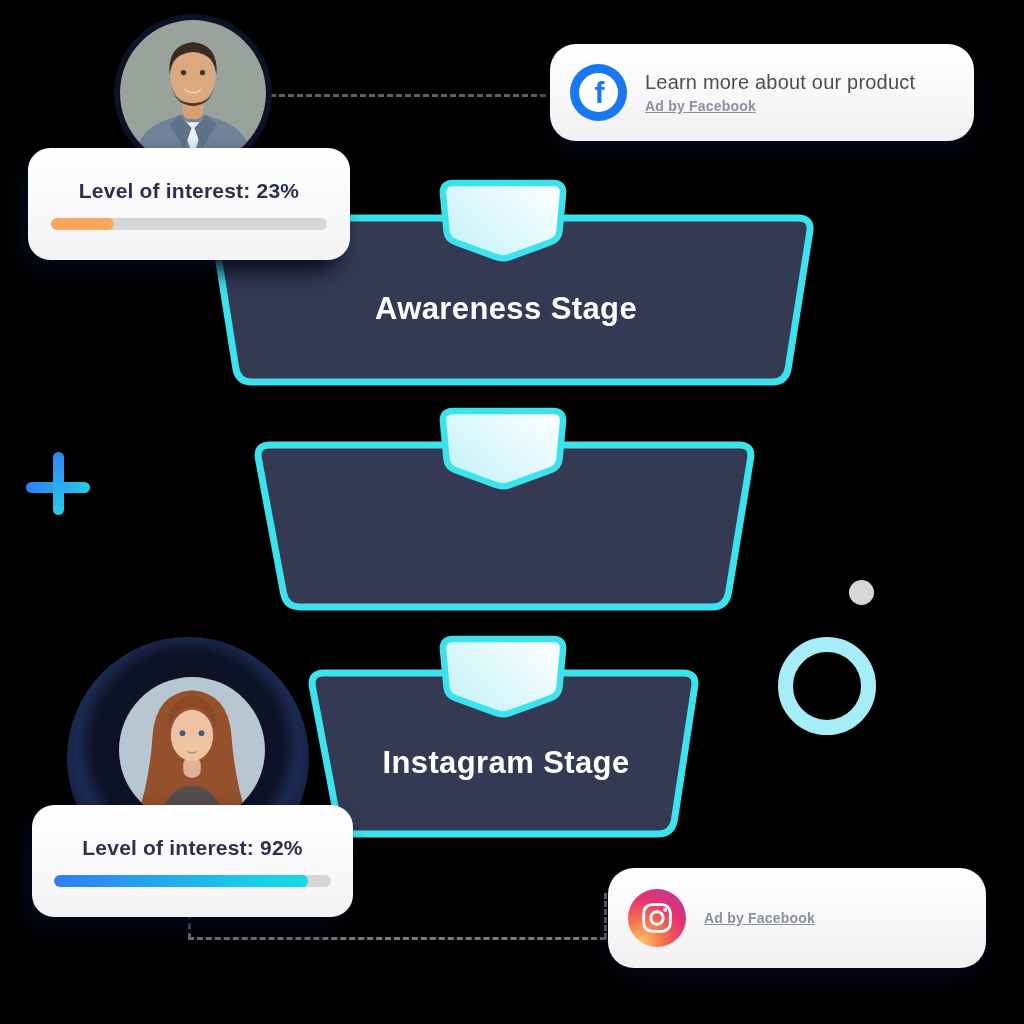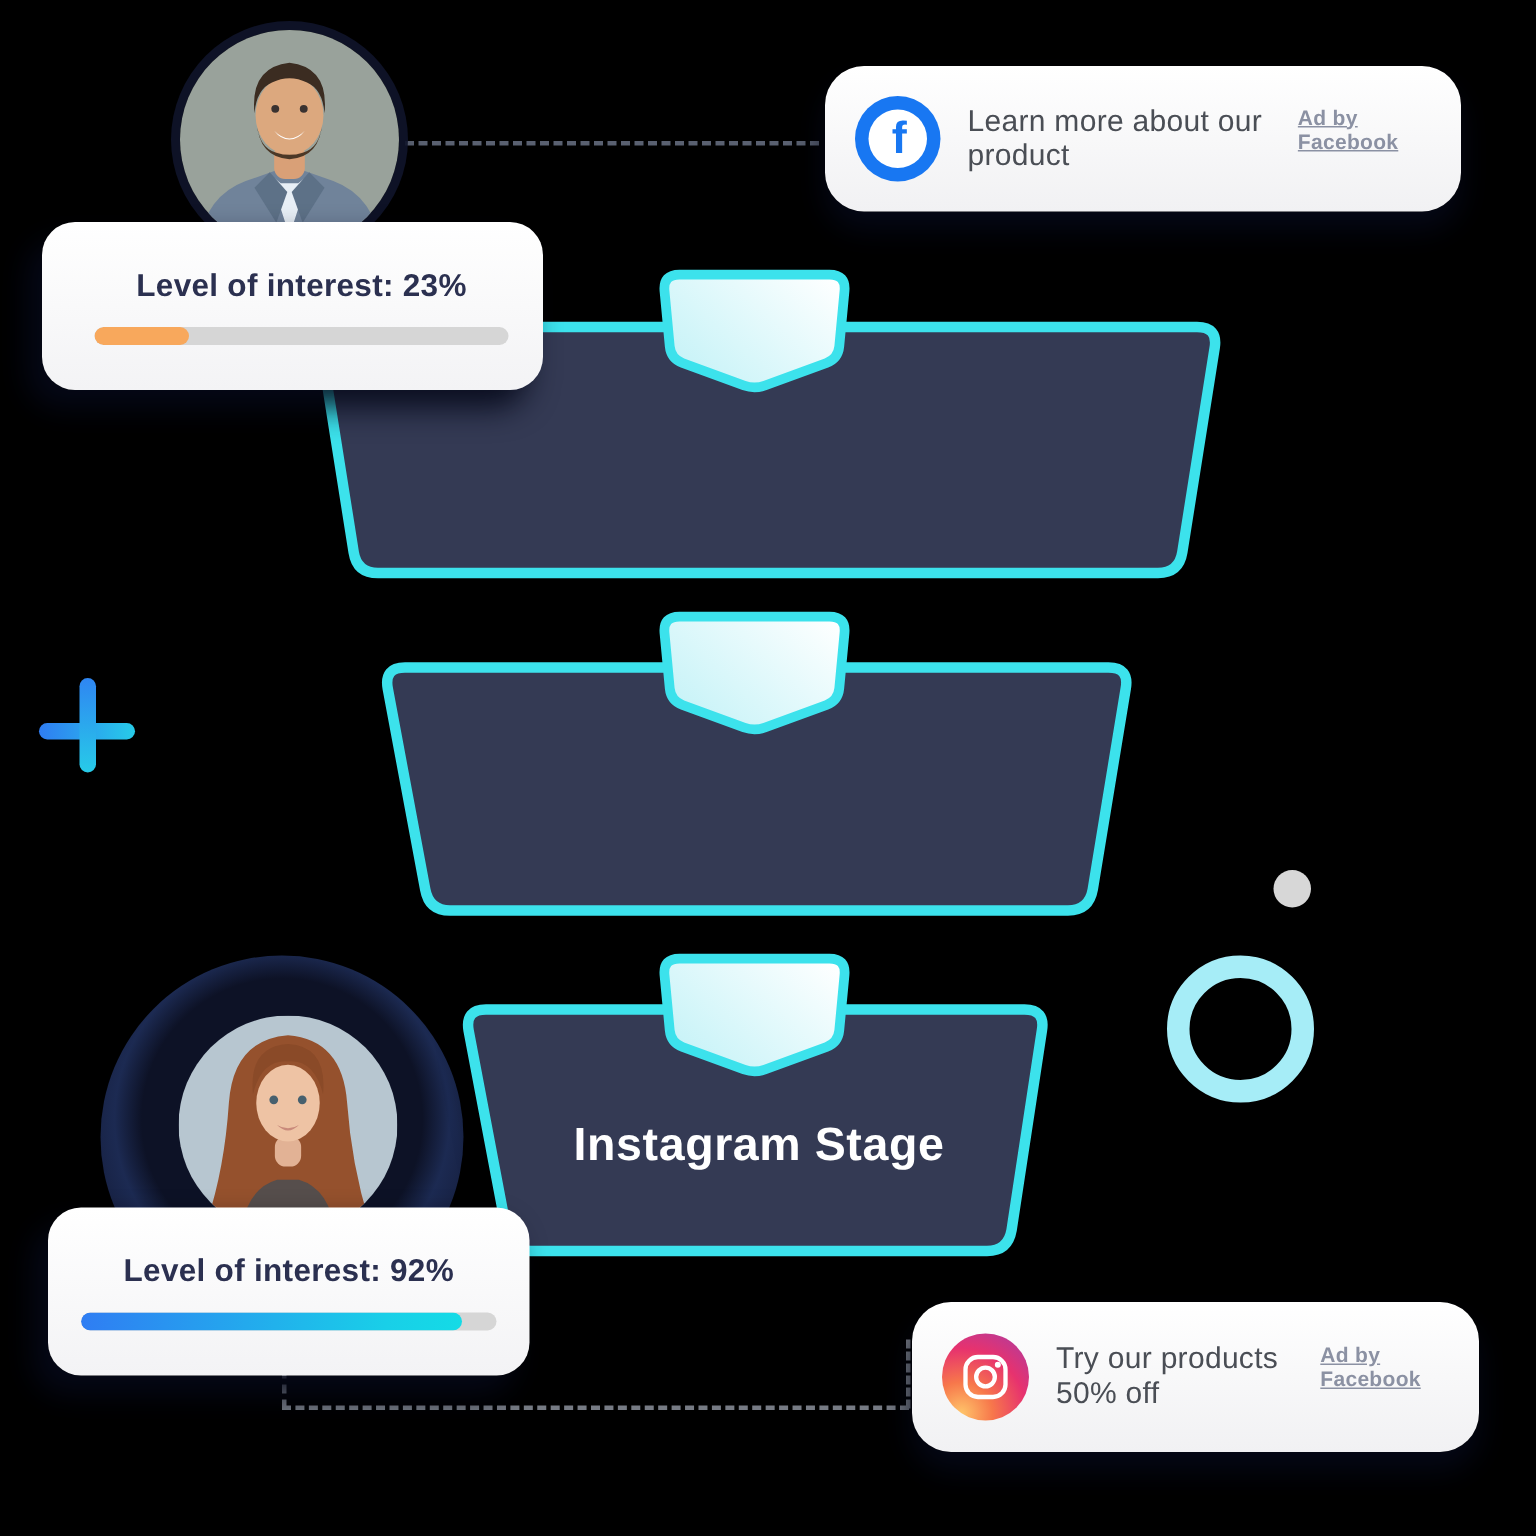--- a/index.html
+++ b/index.html
@@ -23,30 +23,30 @@
   
   .interest-card{position:absolute;background:linear-gradient(180deg,#ffffff 0%,#f3f3f5 100%);
                  border-radius:22px;display:flex;flex-direction:column;align-items:center;
                  justify-content:center;gap:15px;z-index:6;
                  box-shadow:-10px 12px 20px rgba(6,9,26,.9);}
   .interest-card .lbl{font-size:21px;font-weight:bold;color:#2b3050;letter-spacing:.2px;}
   .track{width:86%;height:12px;border-radius:7px;background:#d6d6d6;overflow:hidden;}
   .fill{height:100%;border-radius:7px;}
   .fill.orange{background:#f8a85c;}
   .fill.bluecyan{background:linear-gradient(90deg,#2f7df3 0%,#19cfe8 80%,#14dbe6 100%);}
-  .card-23{left:28px;top:148px;width:322px;height:112px;padding-left:12px;}
+  .card-23{left:28px;top:148px;width:322px;height:112px;}
   .card-92{left:32px;top:805px;width:321px;height:112px;}
 
   
   .ad-card{position:absolute;background:linear-gradient(180deg,#ffffff 0%,#f1f1f3 100%);
            border-radius:26px;display:flex;align-items:center;gap:18px;padding:0 20px;
            box-sizing:border-box;z-index:6;box-shadow:0 12px 20px rgba(6,9,26,.9);}
   .fb-card{left:550px;top:44px;width:424px;height:97px;}
   .ig-card{left:608px;top:868px;width:378px;height:100px;}
-  .ad-text{display:flex;flex-direction:row;gap:4px;}
+  .ad-text{display:flex;flex-direction:column;gap:4px;}
   .ad-title{font-size:20px;color:#4a4e55;font-weight:500;letter-spacing:.2px;}
   .ad-sub{font-size:14px;color:#8b91a3;font-weight:bold;letter-spacing:.2px;text-decoration:underline;}
   .fb-logo{width:57px;height:57px;border-radius:50%;background:#1877f2;flex:0 0 auto;
            display:flex;align-items:center;justify-content:center;}
   .fb-inner{width:39px;height:39px;border-radius:50%;background:#fff;display:flex;
             align-items:center;justify-content:center;font-weight:bold;font-size:30px;
             color:#1877f2;line-height:1;padding-left:2px;box-sizing:border-box;}
   .ig-logo{width:58px;height:58px;border-radius:50%;flex:0 0 auto;
            background:radial-gradient(circle at 22% 92%, #ffc56a 0%, #f7774b 30%, #e7326e 62%, #b43b9b 92%);
            display:flex;align-items:center;justify-content:center;}
@@ -122,20 +122,21 @@
     <svg width="132" height="84" viewBox="0 0 132 84">
       <defs>
           <linearGradient id="bg1" x1="0" y1="0.85" x2="1" y2="0.15">
         <stop offset="0" stop-color="#C3F2F7"></stop>
             <stop offset="1" stop-color="#FDFFFF"></stop>
       </linearGradient>
         </defs>
       <path d="M16,4 L116,4 Q127,4 126,15 L122.5,52 Q121.7,60 114,63 L73,78 Q66,80.5 59,78 L18,63 Q10.3,60 9.5,52 L6,15 Q5,4 16,4 Z" fill="url(#bg1)" stroke="#3CE2EC" stroke-width="6.5" stroke-linejoin="round"></path>
     </svg>
   </div>
+  <div class="stage-label" style="left:506px;top:309px;">Awareness Stage</div>
 
   <div class="stage" style="left:248px;top:439px;">
     <svg width="516" height="174" viewBox="0 0 516 174">
       <path d="M22,6 L491,6 Q505,6 502.5,20 L480.5,154 Q478,168 464,168 L52,168 Q38,168 35.5,154 L10.5,20 Q8,6 22,6 Z" fill="#343A54" stroke="#3CE2EC" stroke-width="7" stroke-linejoin="round"></path>
     </svg>
   </div>
   <div class="badge" style="left:437px;top:407px;">
     <svg width="132" height="84" viewBox="0 0 132 84">
       <defs>
           <linearGradient id="bg2" x1="0" y1="0.85" x2="1" y2="0.15">
@@ -190,21 +191,20 @@
 
   <div class="ad-card ig-card">
     <div class="ig-logo">
       <svg viewBox="0 0 36 36">
         <rect x="6" y="6" width="24" height="24" rx="7.5" fill="none" stroke="#ffffff" stroke-width="2.6"></rect>
         <circle cx="18" cy="18" r="5.6" fill="none" stroke="#ffffff" stroke-width="2.6"></circle>
         <circle cx="25.4" cy="10.6" r="1.8" fill="#ffffff"></circle>
       </svg>
     </div>
     <div class="ad-text">
-      <div class="ad-title">Try our products 50% off</div>
       <div class="ad-sub">Ad by Facebook</div>
     </div>
   </div>
 
   <div class="plus">
     <div class="h"></div>
     <div class="v"></div>
   </div>
   <div class="dot"></div>
   <div class="ring"></div>

